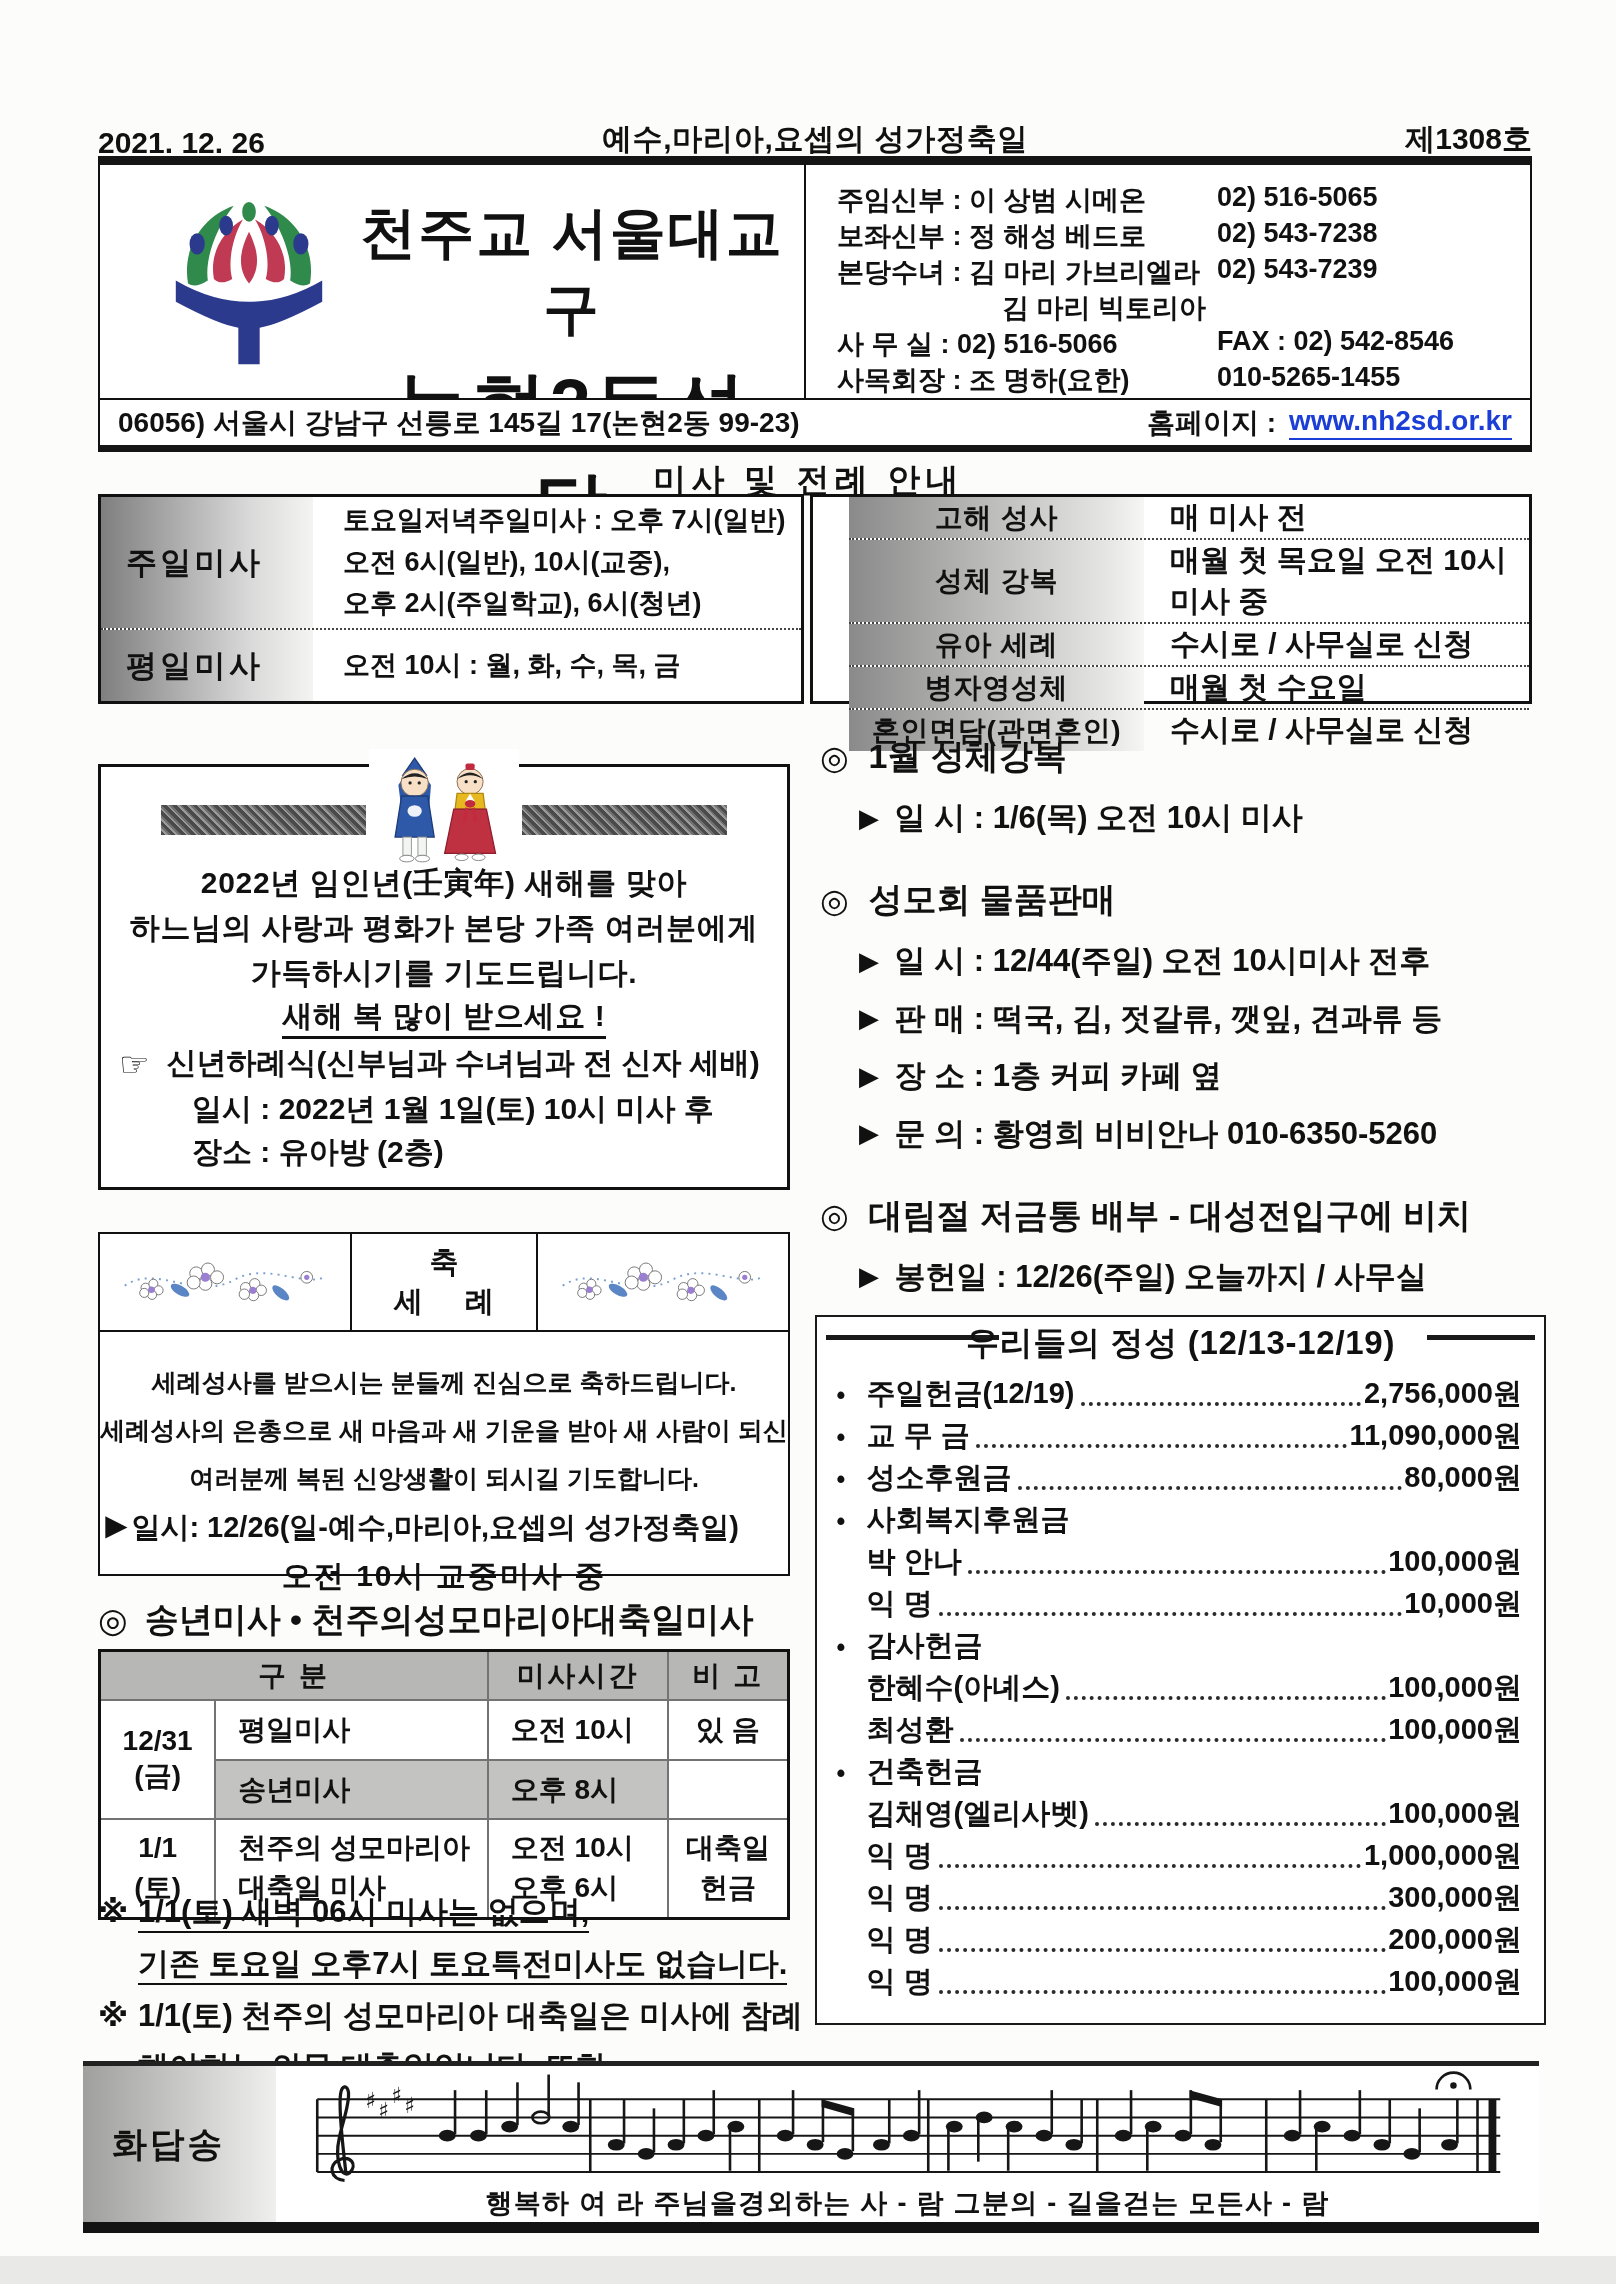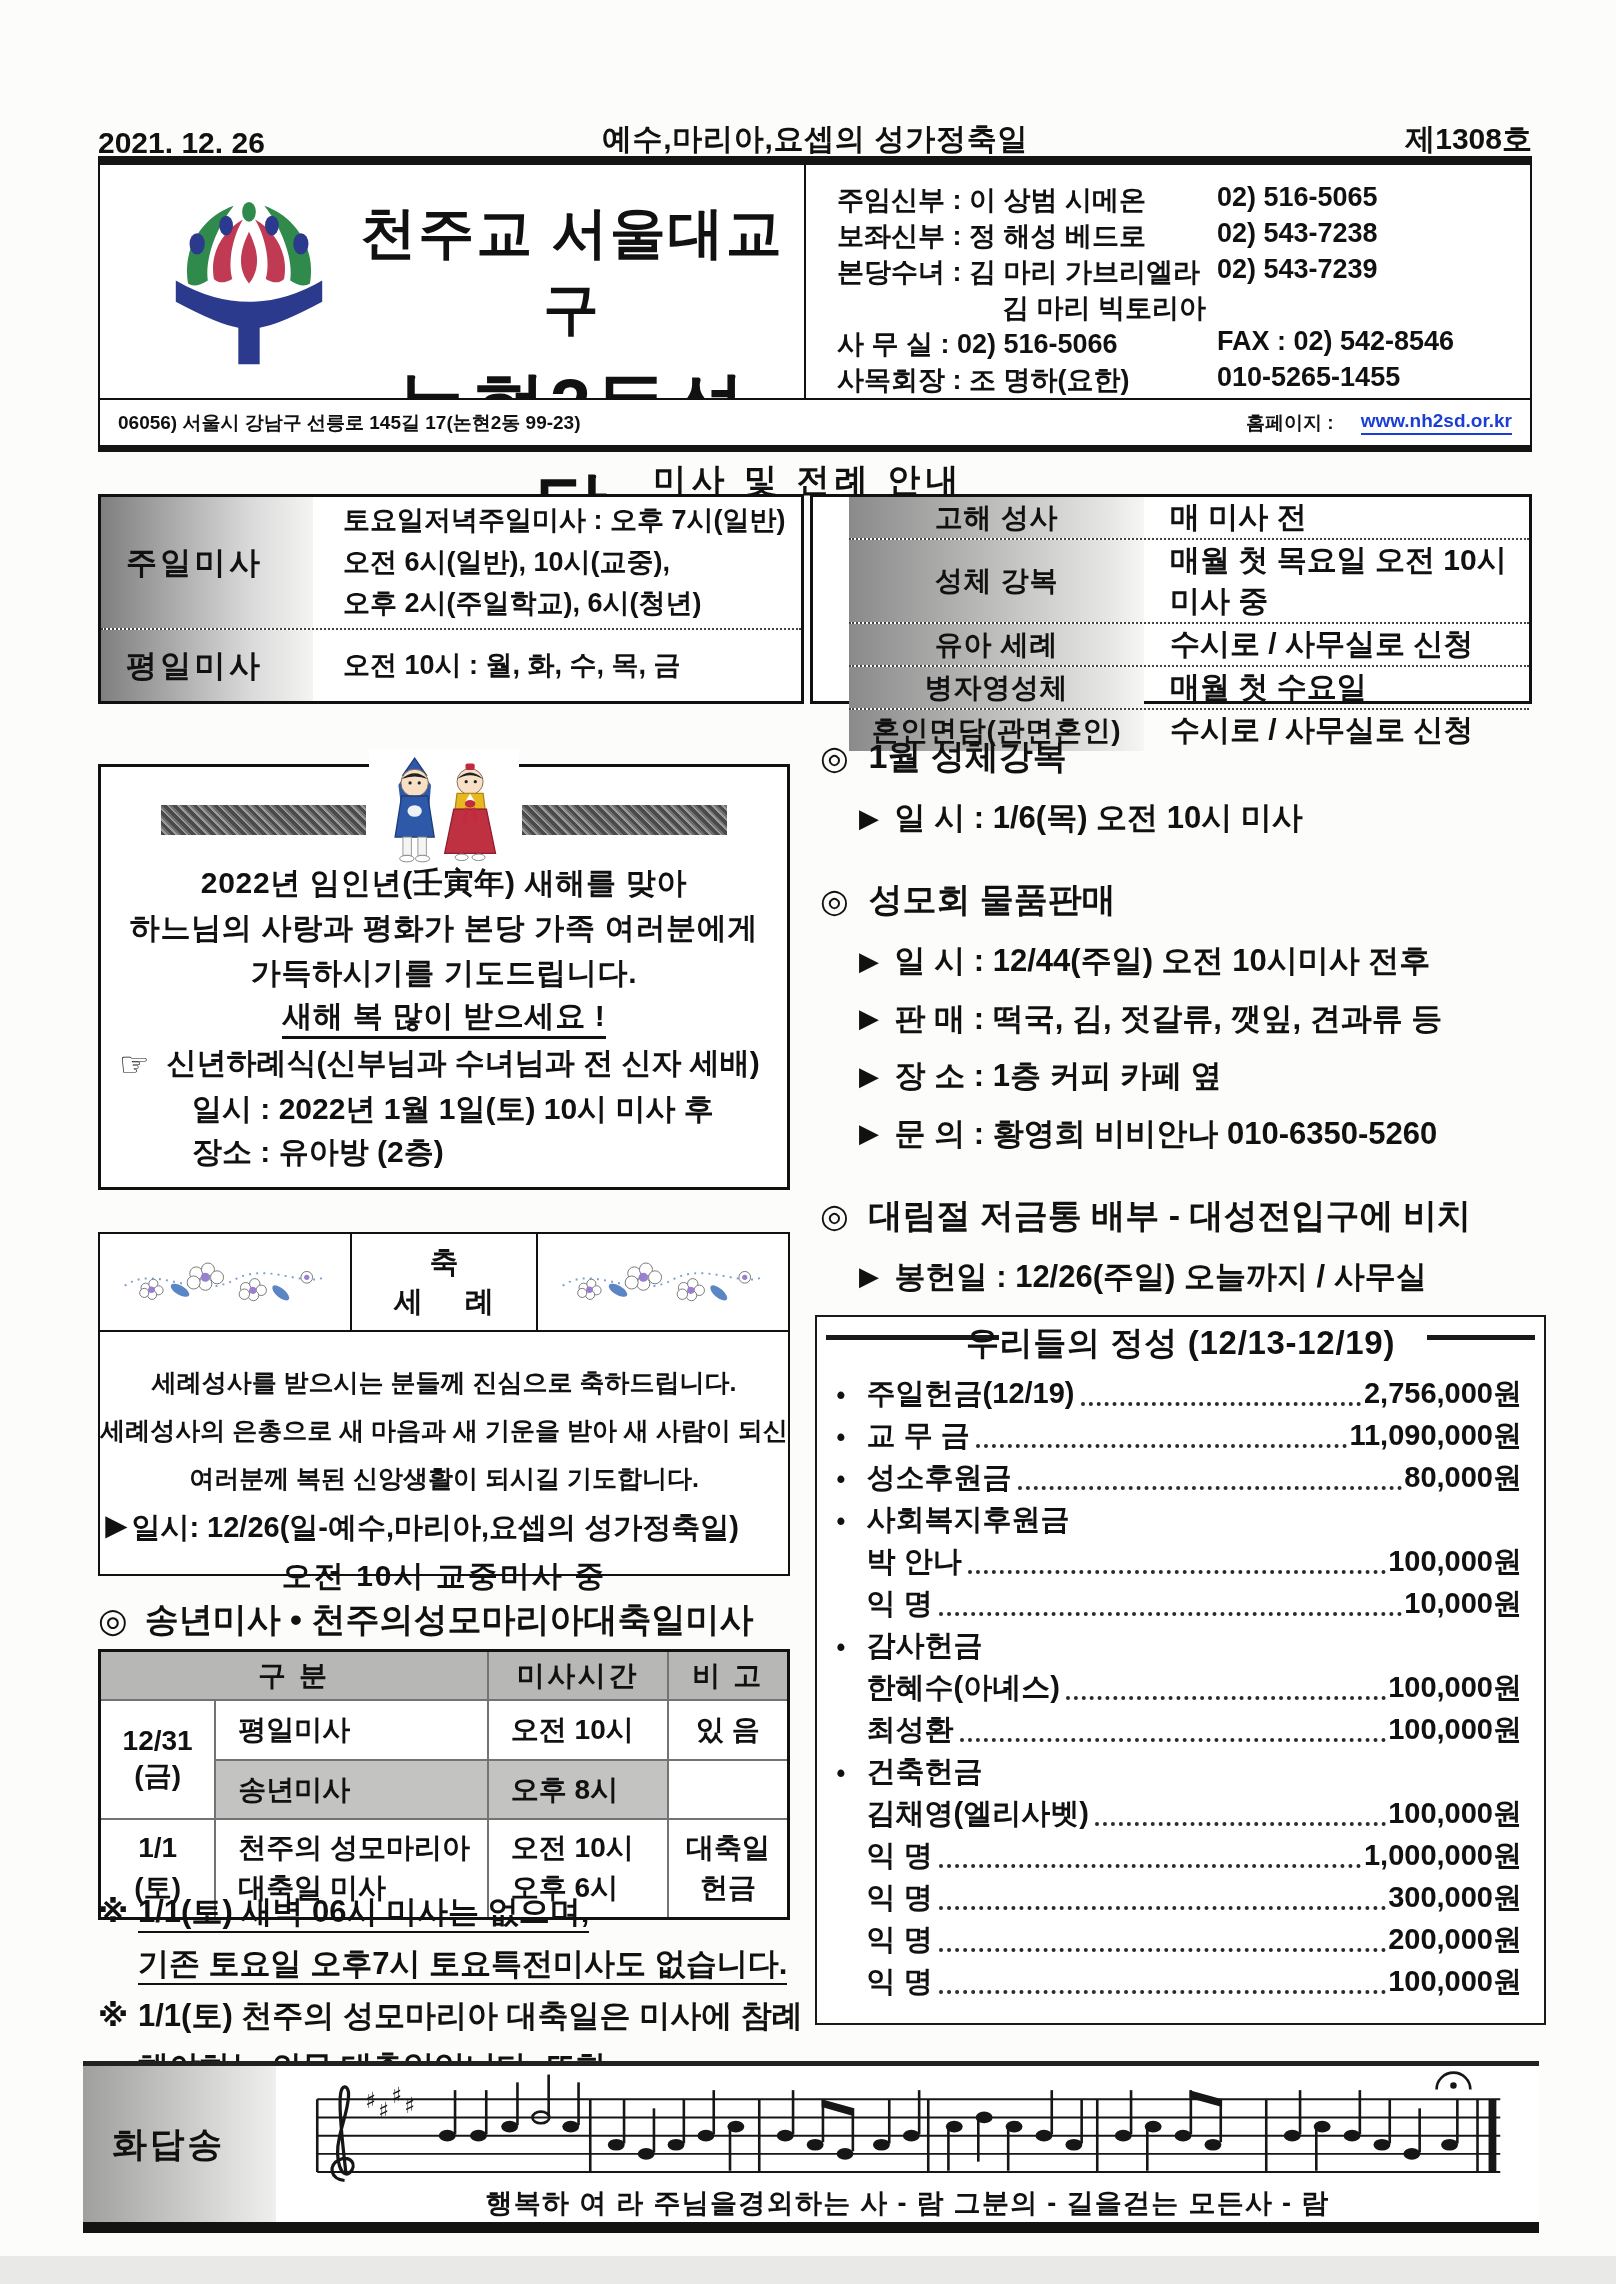--- a/index.html
+++ b/index.html
@@ -25,22 +25,22 @@
   .p-patron{font-size:26px;margin-top:14.3px;letter-spacing:0.7px;}
   .header-right{flex:1;box-sizing:border-box;padding:17px 18px 13px 31px;display:flex;
                 flex-direction:column;justify-content:space-between;font-size:27px;font-weight:600;}
   .contact-row{display:grid;grid-template-columns:1fr 295px;}
   .contact-row .indent2{padding-left:165px;}
 
   
   .address-bar{left:98px;top:400px;width:1434px;height:52px;box-sizing:border-box;
                border:2.6px solid #111;border-top:none;border-bottom:7.8px solid #151515;
                display:flex;align-items:center;justify-content:space-between;
-               font-size:19px;font-weight:600;padding:0 18px;background:#fff;}
-  .homepage{display:flex;gap:27px;align-items:center;}
+               font-size:28px;font-weight:600;padding:0 18px;background:#fff;}
+  .homepage{display:flex;gap:13px;align-items:center;}
   .home-url{color:#1b3ed6;border-bottom:2.6px solid #1b3ed6;padding-bottom:1.3px;}
 
   
   .guide-title{left:0;top:458px;width:1617px;text-align:center;font-size:33px;
                font-weight:bold;letter-spacing:5.2px;}
   .guide-left{left:98px;top:494px;width:706px;height:210px;box-sizing:border-box;
               border:3.9px solid #111;display:flex;flex-direction:column;background:#fff;}
   .gl-row{display:flex;min-height:0;}
   .gl-row1{flex:1.85;} .gl-row2{flex:1;border-top:2.6px dotted #444;}
   .gl-label{width:212px;box-sizing:border-box;display:flex;align-items:center;padding-left:25px;

